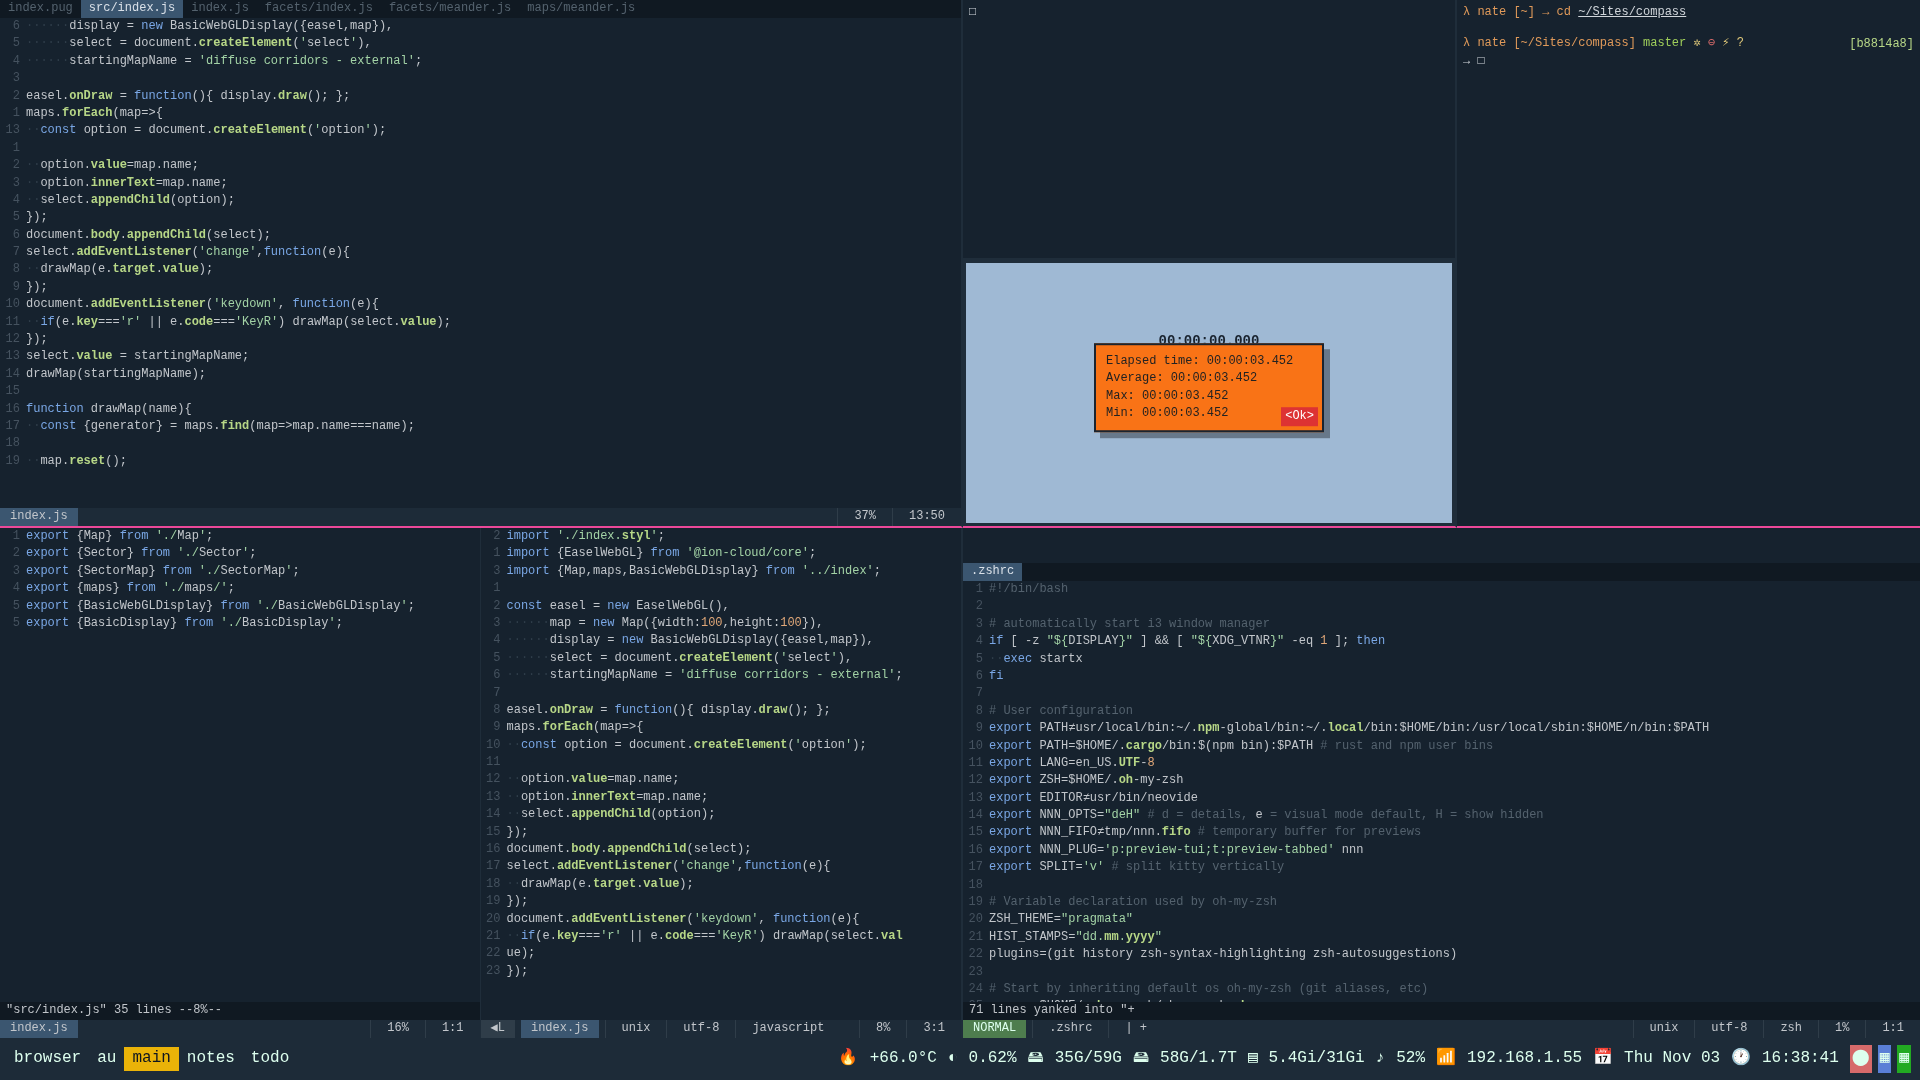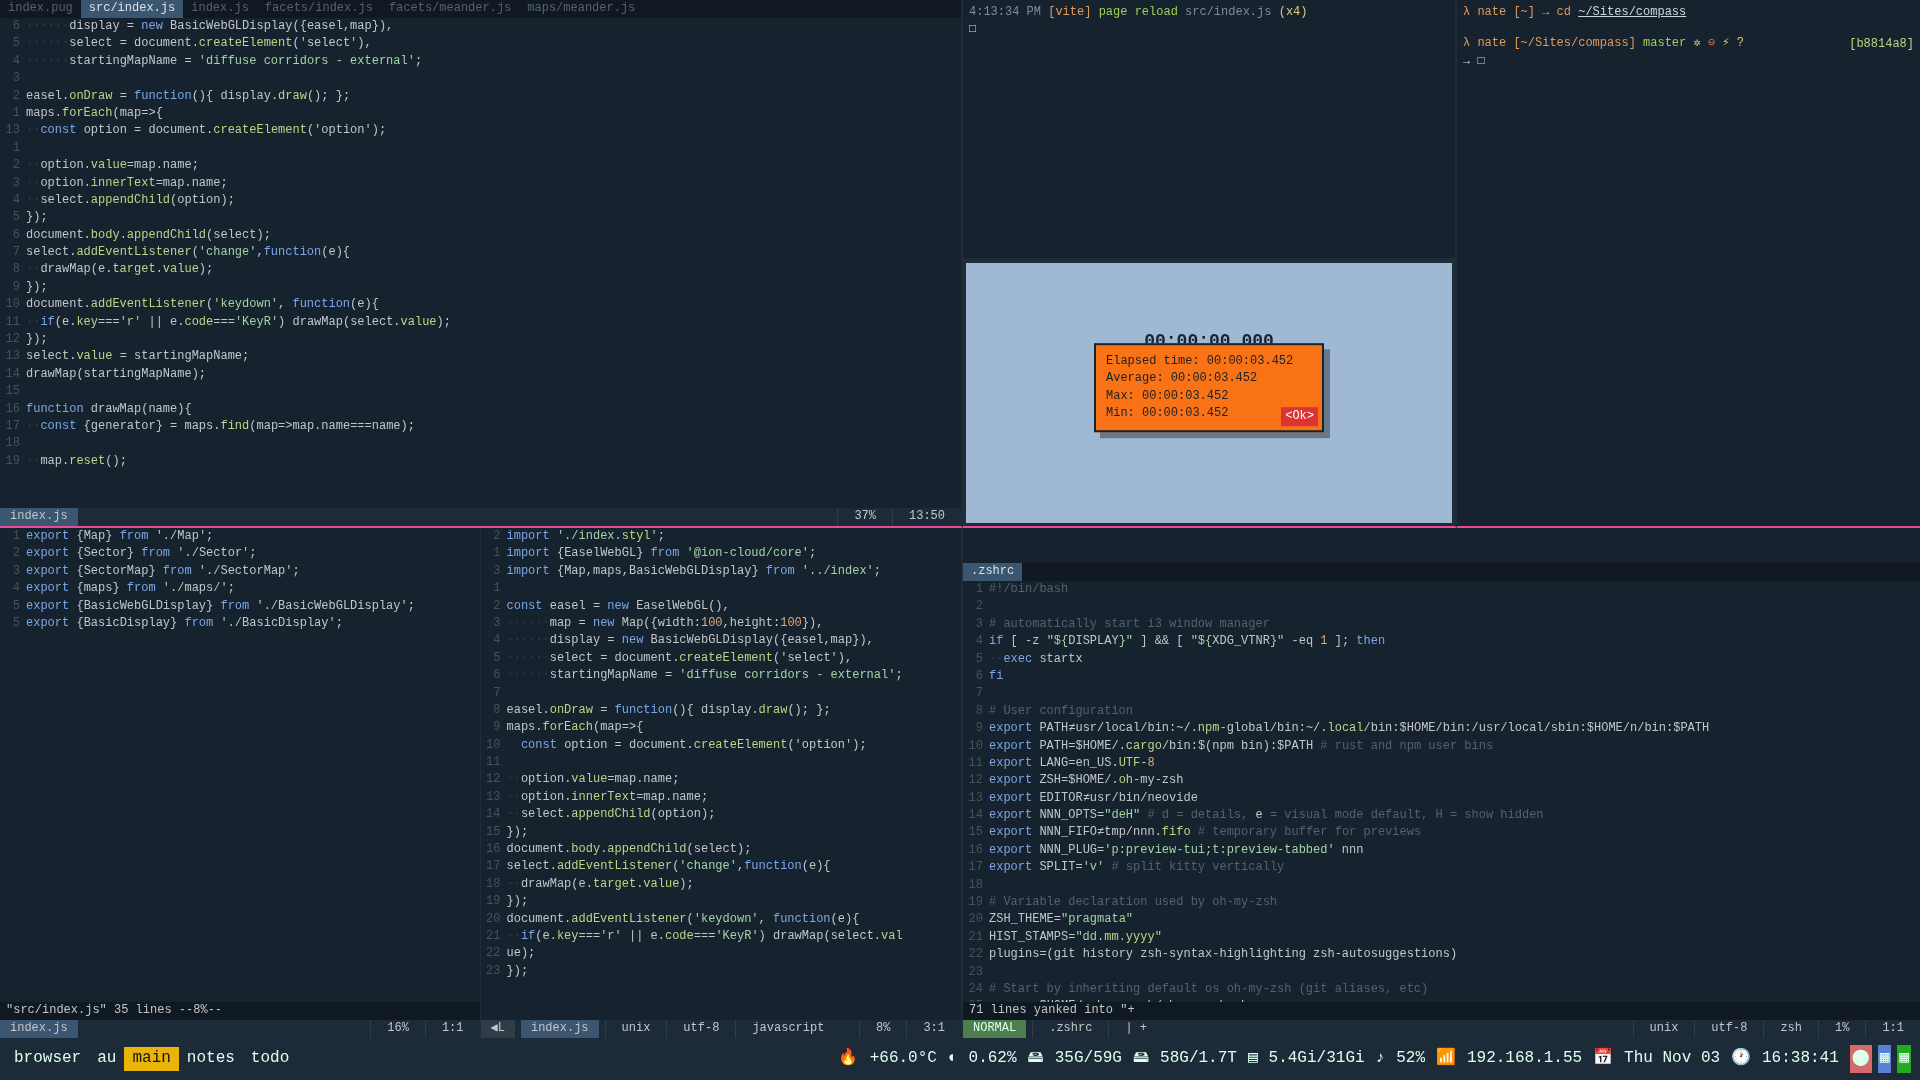--- a/index.html
+++ b/index.html
@@ -29,21 +29,21 @@
 .tab.active { background:#3b5670; color:#d9e0e8; }
 
 
 .cl { display:flex; white-space:pre; }
 .gut { width:26px; text-align:right; color:#45525f; padding-right:6px; flex-shrink:0; }
 .ws { color:#2f3d49; }
 
 
 .kw { color:#7aa7e5; }
 .str { color:#a3d3a6; }
-.prop { color:#b7d787; }
+.prop { color:#b7d787;font-weight:bold; }
 .id { color:#c2c6cb; }
 .num { color:#e0a778; }
 .cmt { color:#54626e; }
 
 
 .status { position:absolute; bottom:0; left:0; right:0; height:18px; display:flex; align-items:center; background:#1d2b38; color:#c2c6cb; }
 .status .pill { background:#3b5670; padding:0 10px; margin-right:6px; height:18px; display:flex; align-items:center; }
 .status .seg { padding:0 16px; border-left:1px solid #2f3d49; }
 .status .right { margin-left:auto; display:flex; }
 .normalpill { background:#4e7d4e !important; color:#dfe; }
@@ -55,21 +55,21 @@
 .term { padding:4px 6px; color:#d0d5da; }
 .term .y { color:#e0c97a; }
 .term .o { color:#e09a5a; }
 .term .g { color:#9fce5a; }
 .term .gr { color:#7f8c99; }
 .term .r { color:#d66a6a; }
 .term .ul { text-decoration: underline; }
 
 
 .dialog-wrap { background:#9fb9d4; width:100%; height:100%; position:relative; border:3px solid #1f2d3a; }
-.timer { position:absolute; top:30%; left:50%; transform:translate(-50%,-50%); color:#1a2430; font-weight:bold; font-size:18px; }
+.timer { position:absolute; top:30%; left:50%; transform:translate(-50%,-50%); color:#1a2430; font-weight:bold; font-size:14px; }
 .dlg { position:absolute; top:48%; left:50%; transform:translate(-50%,-50%); background:#f97316; color:#222; padding:8px 10px; border:2px solid #1a2430; box-shadow:6px 6px 0 rgba(0,0,0,0.35); width:230px; font-size:12px; }
 .dlg .okbtn { position:absolute; right:4px; bottom:4px; background:#d33; color:#fff; padding:1px 4px; }
 
 
 .bbar { grid-column: 1 / 4; display:flex; align-items:center; background:#1d2b38; padding:0 6px; color:#dfe; font-size:16px; }
 .bbar .slot { padding:0 8px; }
 .bbar .active { background:#eab308; color:#0f1620; }
 .bbar .right { margin-left:auto; display:flex; align-items:center; }
 .bbar .ic { margin:0 3px; color:#dfe; }
 </style>
@@ -119,21 +119,20 @@
     <span class="pill">index.js</span>
     <span class="right">
       <span class="seg">37%</span>
       <span class="seg">13:50</span>
     </span>
   </div>
 </div>
 
 <div class="pane border-r border-b" style="grid-column:2; grid-row:1; display:flex; flex-direction:column;">
   <div class="term" style="flex:0 0 auto; border-bottom:2px solid #1f2d3a; height:260px;">
-    <div><span class="gr">4:13:34 PM </span><span class="o">[vite]</span><span class="g"> page reload </span><span class="gr">src/index.js </span><span class="y">(x4)</span></div>
     <div>□</div>
   </div>
   <div class="dialog-wrap">
     <div class="timer">00:00:00.000</div>
     <div class="dlg">
       <div>Elapsed time: 00:00:03.452</div>
       <div>Average: 00:00:03.452</div>
       <div>Max: 00:00:03.452</div>
       <div>Min: 00:00:03.452</div>
       <div class="okbtn">&lt;Ok&gt;</div>

